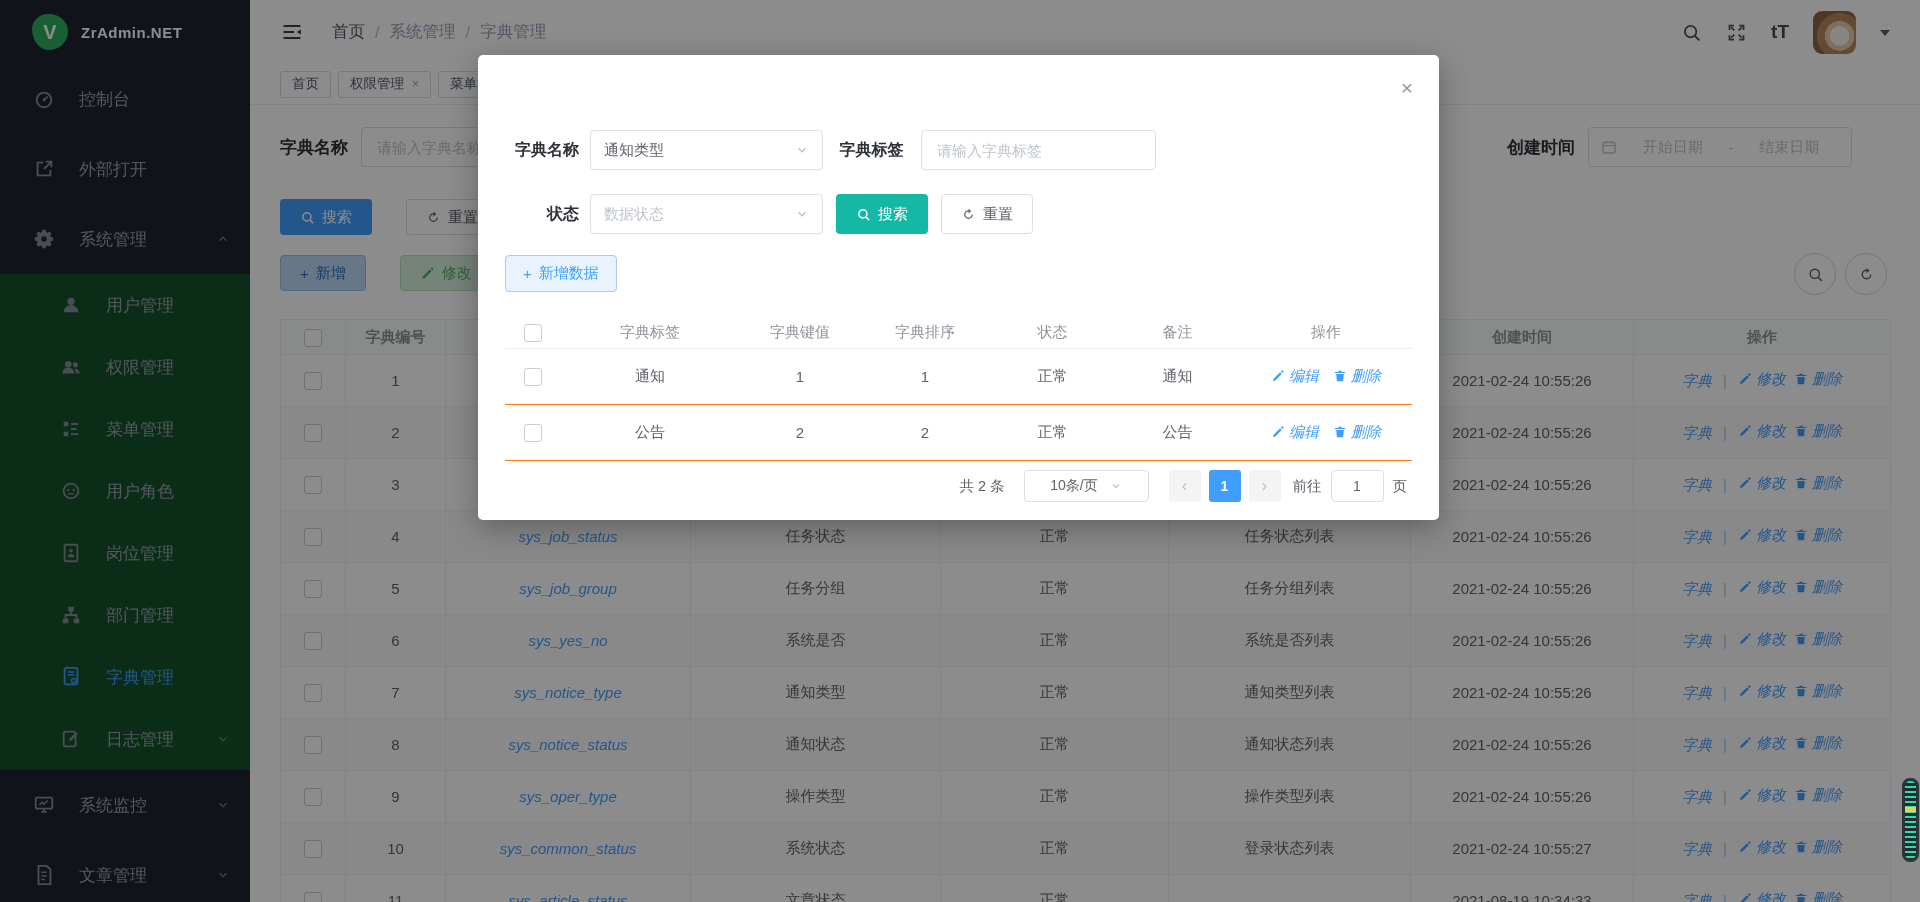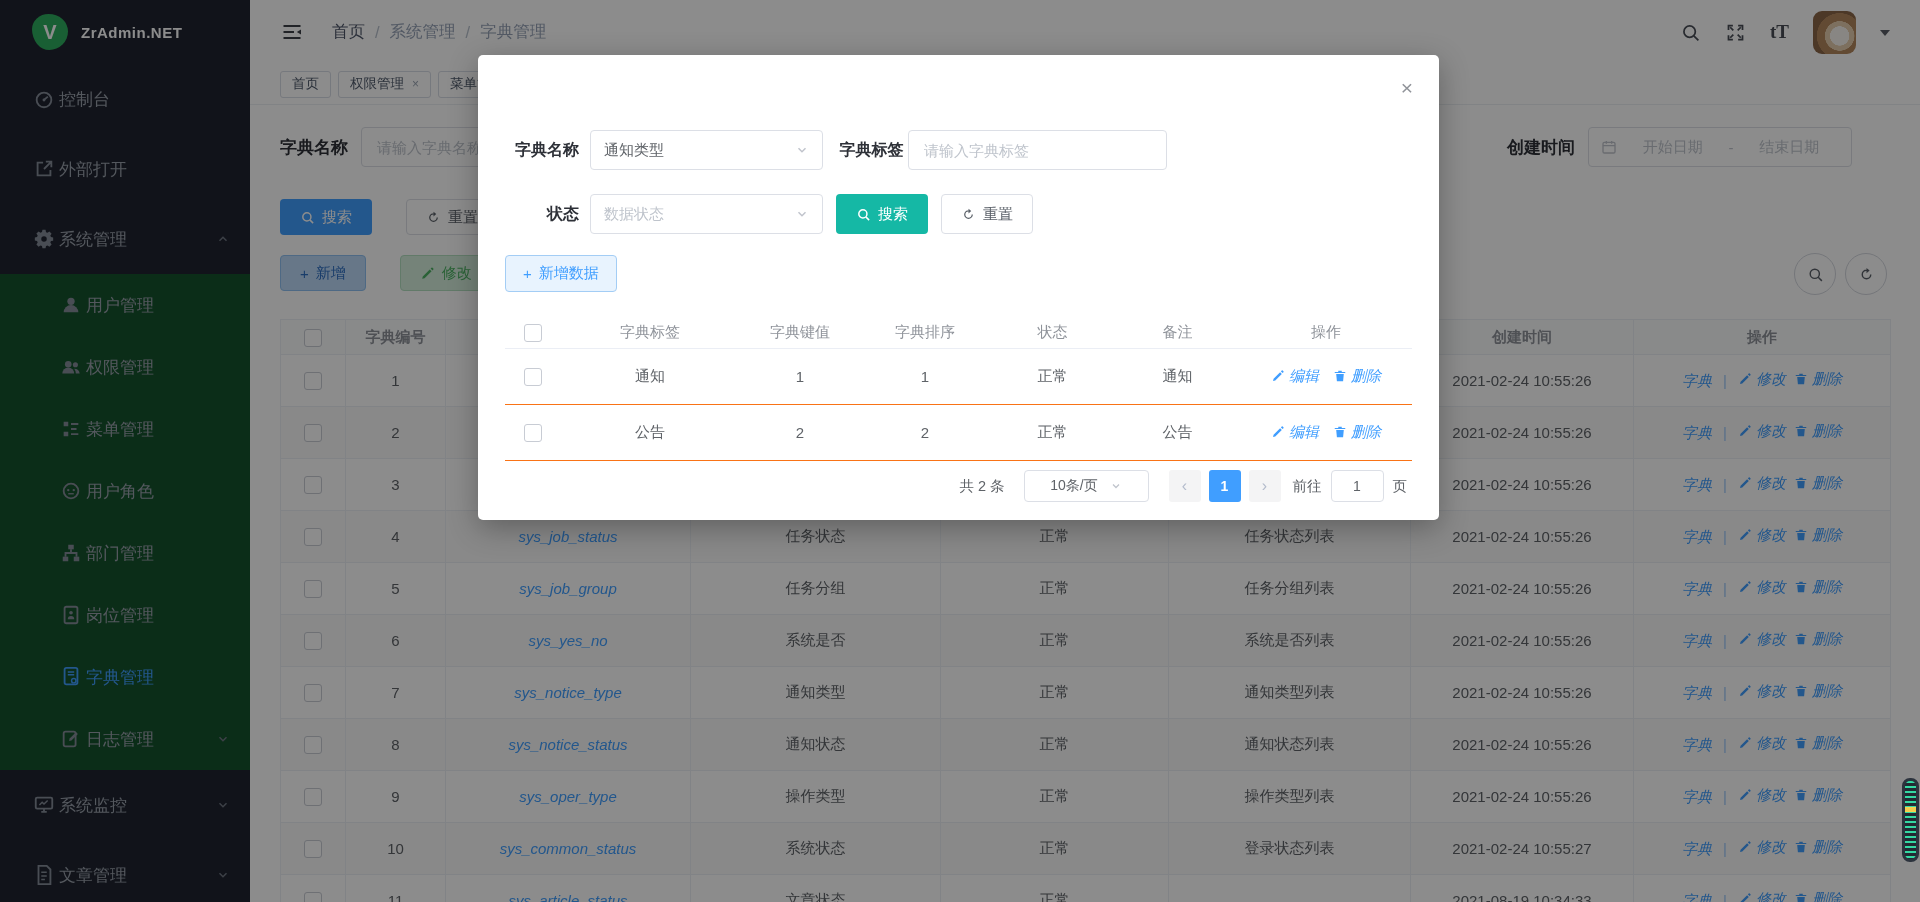--- a/index.html
+++ b/index.html
@@ -7,37 +7,37 @@
          font-family:"Liberation Sans","DejaVu Sans",sans-serif;color:#333;}
   svg{display:block;}
   a{text-decoration:none;cursor:pointer;font-style:italic;}
 
   
   .sidebar{position:absolute;left:0;top:0;width:250px;height:100%;background:#1f2430;z-index:10;}
   .logo{height:64px;display:flex;align-items:center;padding-left:32px;gap:13px;}
   .logo-mark{width:36px;height:36px;background:#2fae5f;border-radius:46% 54% 52% 48% / 42% 48% 52% 58%;
              color:#fff;font-weight:bold;font-size:20px;display:flex;align-items:center;justify-content:center;}
   .logo-text{color:#fff;font-size:15px;font-weight:bold;letter-spacing:.5px;}
-  .nav-item{height:70px;display:flex;align-items:center;padding:0 20px 0 33px;gap:4px;
+  .nav-item{height:70px;display:flex;align-items:center;padding:0 20px 0 33px;gap:24px;
             color:#9aa0ab;font-size:17px;cursor:pointer;}
   .submenu{background:#14532d;}
   .submenu .nav-item{height:62px;padding-left:60px;}
   .nav-item .ico{width:22px;height:22px;color:#868d99;flex:none;}
   .nav-item.active,.nav-item.active .ico{color:#409eff;}
   .nav-chev{margin-left:auto;color:#6f7682;width:14px;height:14px;}
 
   
   .main{position:absolute;left:250px;top:0;width:1670px;height:100%;background:#fff;}
   .topbar{height:64px;display:flex;align-items:center;padding:0 30px;}
   .hamburger{width:24px;height:24px;color:#3c4047;cursor:pointer;}
   .breadcrumb{margin-left:28px;display:flex;align-items:center;gap:10px;font-size:16.5px;}
   .bc-a{color:#4e5669;}
   .bc-b{color:#97a3b7;}
   .bc-sep{color:#b8c0cc;}
-  .topbar-right{margin-left:auto;display:flex;align-items:center;gap:24px;font-family:Liberation Serif, serif;}
+  .topbar-right{margin-left:auto;display:flex;align-items:center;gap:24px;}
   .tb-ico{width:21px;height:21px;color:#494e57;cursor:pointer;}
   .tT{font-size:19px;font-weight:bold;color:#494e57;cursor:pointer;}
   .avatar{width:43px;height:43px;border-radius:9px;cursor:pointer;
           background:radial-gradient(circle at 62% 58%, #f8f4ee 0 26%, #e4cdae 27% 40%, #b3875d 41% 62%, #8a6647 63% 100%);}
   .caret-down{width:0;height:0;border:5px solid transparent;border-top:6px solid #5a5e66;margin-top:6px;cursor:pointer;}
 
   .tabbar{height:40px;display:flex;align-items:center;padding:0 30px;gap:7px;border-bottom:1px solid #eceef2;}
   .tab{height:27px;box-sizing:border-box;padding:0 11px;border:1px solid #d8dce5;border-radius:3px;
        display:flex;align-items:center;gap:8px;font-size:13.5px;color:#4f5a6b;background:#fff;cursor:pointer;}
   .tab .x{color:#9aa4b2;font-size:12px;}
@@ -88,22 +88,22 @@
   .m-close{position:absolute;top:22px;right:26px;font-size:21px;color:#909399;cursor:pointer;line-height:1;}
   .m-form{position:absolute;top:75px;left:27px;right:27px;}
   .mrow{display:flex;align-items:center;height:40px;margin-bottom:24px;}
   .mlabel{font-weight:bold;color:#2e3138;font-size:16px;width:74px;text-align:right;padding-right:11px;flex:none;}
   .mlabel2{font-weight:bold;color:#2e3138;font-size:16px;margin-left:12px;width:73px;text-align:center;flex:none;}
   .mselect{width:233px;height:40px;box-sizing:border-box;border:1px solid #dcdfe6;border-radius:4px;
            display:flex;align-items:center;justify-content:space-between;padding:0 13px;font-size:15px;
            color:#5f6368;background:#fff;cursor:pointer;flex:none;}
   .mselect .chev{width:14px;height:14px;color:#c0c4cc;}
   .placeholder{color:#bfc4cc;}
-  .minput{width:259px;height:40px;box-sizing:border-box;border:1px solid #dcdfe6;border-radius:4px;
-          padding:0 15px;font-size:15px;color:#606266;outline:none;flex:none;}
+  .minput{width:235px;height:40px;box-sizing:border-box;border:1px solid #dcdfe6;border-radius:4px;
+          padding:0 15px;font-size:15px;color:#606266;outline:none;margin-left:13px;flex:none;}
   .minput::placeholder{color:#bfc4cc;}
   .m-btn{margin-left:13px;height:40px;}
   .m-add{position:absolute;top:200px;left:27px;height:37px;background:#e8f3fe;border:1px solid #a3cdf5;
          color:#409eff;border-radius:4px;font-size:15px;display:inline-flex;align-items:center;gap:7px;
          padding:0 17px;cursor:pointer;font-family:inherit;}
   table.mgrid{position:absolute;top:261px;left:27px;width:907px;table-layout:fixed;border-collapse:collapse;font-size:15px;}
   .mgrid th{height:30px;color:#8f939a;font-weight:normal;border-bottom:1px solid #ebeef5;text-align:center;}
   .mgrid td{height:53px;color:#5f6368;border-bottom:1px solid #f97316;text-align:center;white-space:nowrap;}
   .mgrid .link{margin:0 7px;}
 
@@ -206,37 +206,37 @@
               <circle cx="9" cy="11" r="1.3" fill="currentColor"></circle>
               <circle cx="15" cy="11" r="1.3" fill="currentColor"></circle>
               <path d="M9 15h6" stroke="currentColor" stroke-width="1.5" fill="none"></path>
             </svg>
           </span>
         <span>用户角色</span>
       </div>
       <div class="nav-item">
         <span class="ico">
             <svg viewBox="0 0 24 24">
+              <rect x="5" y="3" width="14" height="18" rx="2" fill="none" stroke="currentColor" stroke-width="2"></rect>
+              <circle cx="12" cy="9.5" r="2" fill="currentColor"></circle>
+              <path fill="currentColor" d="M8.5 16.5a3.5 3.5 0 0 1 7 0z"></path>
+            </svg>
+          </span>
+        <span>岗位管理</span>
+      </div>
+      <div class="nav-item">
+        <span class="ico">
+            <svg viewBox="0 0 24 24">
               <path fill="none" stroke="currentColor" stroke-width="2" d="M12 8v4M6 16v-4h12v4"></path>
               <rect x="9" y="3" width="6" height="5" fill="currentColor"></rect>
               <rect x="3" y="16" width="6" height="5" fill="currentColor"></rect>
               <rect x="15" y="16" width="6" height="5" fill="currentColor"></rect>
             </svg>
           </span>
         <span>部门管理</span>
-      </div>
-      <div class="nav-item">
-        <span class="ico">
-            <svg viewBox="0 0 24 24">
-              <rect x="5" y="3" width="14" height="18" rx="2" fill="none" stroke="currentColor" stroke-width="2"></rect>
-              <circle cx="12" cy="9.5" r="2" fill="currentColor"></circle>
-              <path fill="currentColor" d="M8.5 16.5a3.5 3.5 0 0 1 7 0z"></path>
-            </svg>
-          </span>
-        <span>岗位管理</span>
       </div>
       <div class="nav-item active">
         <span class="ico">
             <svg viewBox="0 0 24 24">
               <path d="M5 4a2 2 0 0 1 2-2h10a2 2 0 0 1 2 2v14a2 2 0 0 1-2 2H7a2 2 0 0 1-2-2z" fill="none" stroke="currentColor" stroke-width="2"></path>
               <path d="M8.5 6.5h7M8.5 9.5h7" stroke="currentColor" stroke-width="1.6" fill="none"></path>
               <circle cx="15" cy="16" r="2.4" fill="none" stroke="currentColor" stroke-width="1.6"></circle>
             </svg>
           </span>
         <span>字典管理</span>

